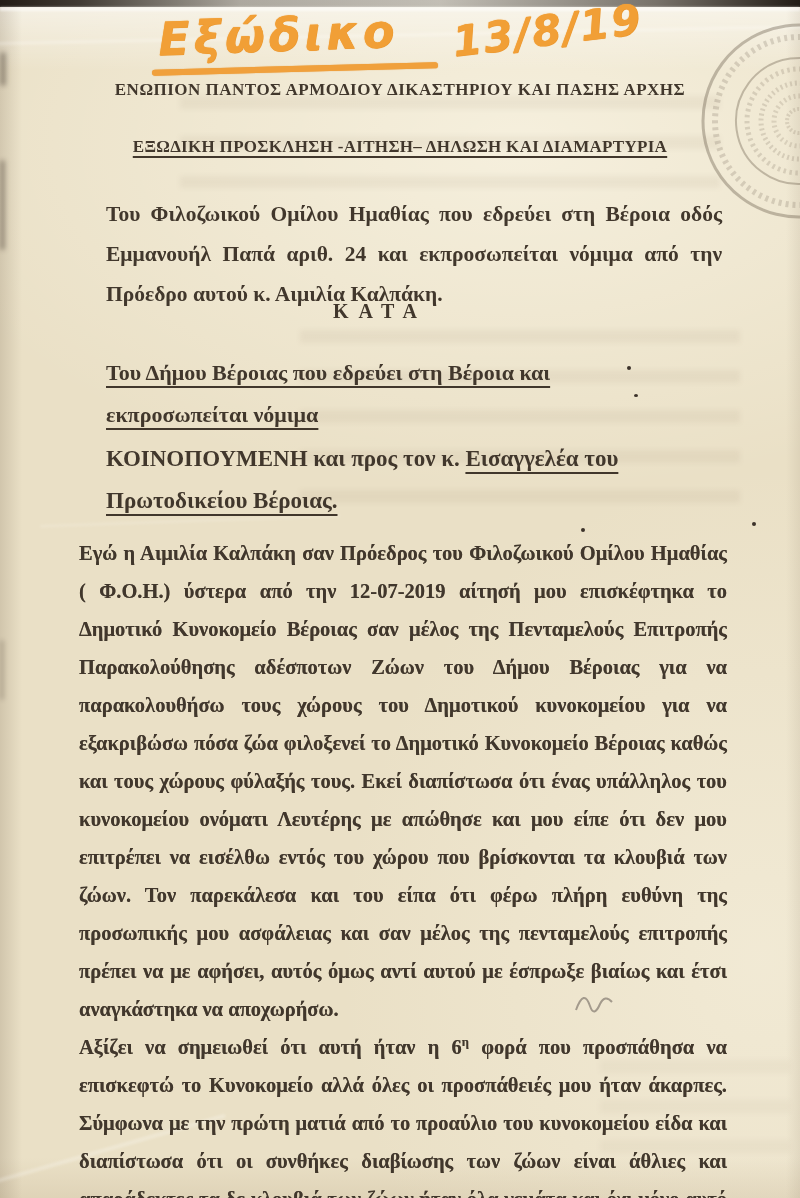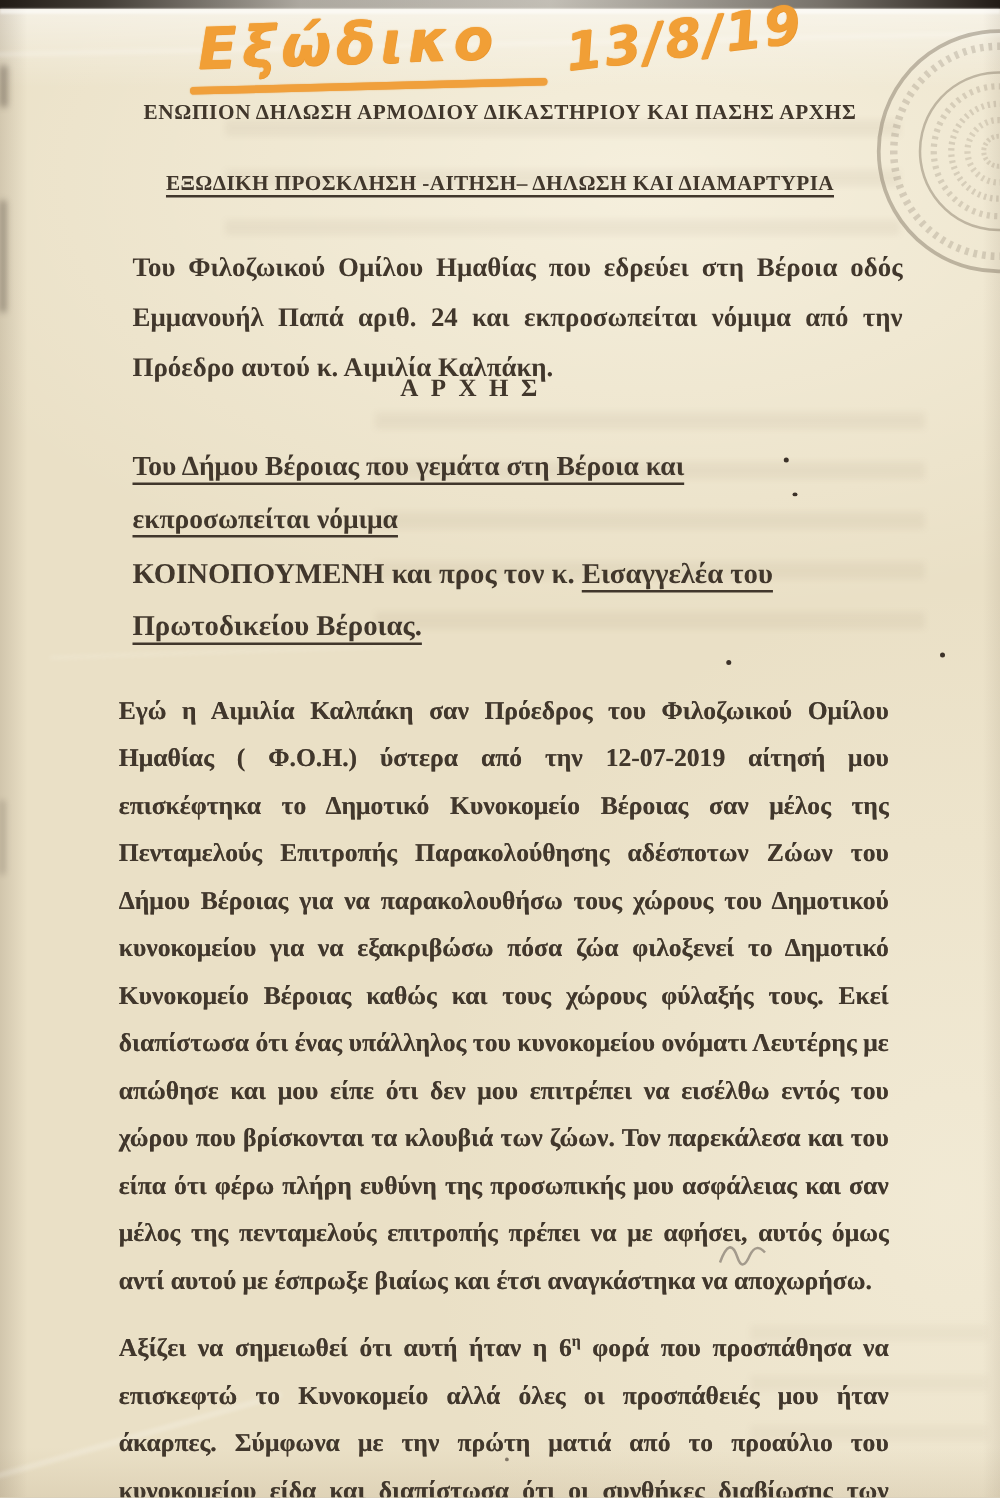--- a/index.html
+++ b/index.html
@@ -49,21 +49,21 @@
   .against{position:absolute;left:106px;top:352px;width:586px;
         font-size:22px;font-weight:bold;line-height:42px;}
   .against span{text-decoration:underline;text-decoration-thickness:2px;text-underline-offset:6px;}
   .notify{position:absolute;left:106px;top:438px;width:606px;
         font-size:23px;font-weight:bold;line-height:42px;}
   .notify .ul{text-decoration:underline;text-decoration-thickness:2px;text-underline-offset:6px;}
 
   .bodytext{position:absolute;left:79px;top:534px;width:648px;
         font-size:20.5px;font-weight:bold;line-height:38px;text-align:justify;
         text-shadow:0 0 .4px rgba(65,55,44,.65);}
-  .bodytext p{margin:16px;}
+  .bodytext p{margin:0;}
   .bodytext sup{font-size:.62em;vertical-align:super;line-height:0;}
 
   .stampwrap{position:absolute;left:699px;top:21px;width:210px;height:210px;pointer-events:none;}
   .squiggle{position:absolute;left:572px;top:984px;width:44px;height:34px;}
 </style>
 </head>
 <body>
 
 <div class="page">
 
@@ -97,26 +97,26 @@
         <circle cx="100" cy="100" r="25" stroke-width="5" opacity=".18" stroke-dasharray="2 3"></circle>
         <circle cx="100" cy="100" r="12" stroke-width="4" opacity=".18" stroke-dasharray="2 2"></circle>
       </g>
     </svg>
   </div>
 
   <div class="hand hand-word">Εξώδικο</div>
   <div class="hand-underline"></div>
   <div class="hand hand-date">13/8/19</div>
 
-  <div class="h1">ΕΝΩΠΙΟΝ ΔΗΛΩΣΗ ΑΡΜΟΔΙΟΥ ΔΙΚΑΣΤΗΡΙΟΥ ΚΑΙ ΠΑΣΗΣ ΑΡΧΗΣ</div>
+  <div class="h1">ΕΝΩΠΙΟΝ ΠΑΝΤΟΣ ΑΡΜΟΔΙΟΥ ΔΙΚΑΣΤΗΡΙΟΥ ΚΑΙ ΠΑΣΗΣ ΑΡΧΗΣ</div>
   <div class="h2"><span>ΕΞΩΔΙΚΗ ΠΡΟΣΚΛΗΣΗ -ΑΙΤΗΣΗ– ΔΗΛΩΣΗ ΚΑΙ ΔΙΑΜΑΡΤΥΡΙΑ</span></div>
 
   <div class="from">Του Φιλοζωικού Ομίλου Ημαθίας που εδρεύει στη Βέροια οδός Εμμανουήλ Παπά αριθ. 24 και εκπροσωπείται νόμιμα από την Πρόεδρο αυτού κ. Αιμιλία Καλπάκη.</div>
-  <div class="kata">ΑΡΧΗΣ</div>
-  <div class="against"><span>Του Δήμου Βέροιας που γεμάτα στη Βέροια και εκπροσωπείται νόμιμα</span></div>
+  <div class="kata">ΚΑΤΑ</div>
+  <div class="against"><span>Του Δήμου Βέροιας που εδρεύει στη Βέροια και εκπροσωπείται νόμιμα</span></div>
   <div class="notify"><span>ΚΟΙΝΟΠΟΥΜΕΝΗ και προς τον κ. </span><span class="ul">Εισαγγελέα του Πρωτοδικείου Βέροιας.</span></div>
 
   <div class="bodytext">
     <p>Εγώ η Αιμιλία Καλπάκη σαν Πρόεδρος του Φιλοζωικού Ομίλου Ημαθίας ( Φ.Ο.Η.) ύστερα από την 12-07-2019 αίτησή μου επισκέφτηκα το Δημοτικό Κυνοκομείο Βέροιας σαν μέλος της Πενταμελούς Επιτροπής Παρακολούθησης αδέσποτων Ζώων του Δήμου Βέροιας για να παρακολουθήσω τους χώρους του Δημοτικού κυνοκομείου για να εξακριβώσω πόσα ζώα φιλοξενεί το Δημοτικό Κυνοκομείο Βέροιας καθώς και τους χώρους φύλαξής τους. Εκεί διαπίστωσα ότι ένας υπάλληλος του κυνοκομείου ονόματι Λευτέρης με απώθησε και μου είπε ότι δεν μου επιτρέπει να εισέλθω εντός του χώρου που βρίσκονται τα κλουβιά των ζώων. Τον παρεκάλεσα και του είπα ότι φέρω πλήρη ευθύνη της προσωπικής μου ασφάλειας και σαν μέλος της πενταμελούς επιτροπής πρέπει να με αφήσει, αυτός όμως αντί αυτού με έσπρωξε βιαίως και έτσι αναγκάστηκα να αποχωρήσω.</p>
     <p><span>Αξίζει να σημειωθεί ότι αυτή ήταν η 6</span><sup>η</sup><span> φορά που προσπάθησα να επισκεφτώ το Κυνοκομείο αλλά όλες οι προσπάθειές μου ήταν άκαρπες. Σύμφωνα με την πρώτη ματιά από το προαύλιο του κυνοκομείου είδα και διαπίστωσα ότι οι συνθήκες διαβίωσης των ζώων είναι άθλιες και απαράδεκτες τα δε κλουβιά των ζώων ήταν όλα γεμάτα και όχι μόνο αυτό υπήρχαν και ζώα στο προαύλιο περιπλανώμενα, ενώ ο αριθμός των ζώων που επιτρέπετε σύμφωνα με το ΝΟΜΟ είναι μόνο δέκα επτά ( 17 ) εγώ είδα τουλάχιστο εκατό (100) ζώα, ενώ τα ζώα του προαυλίου στερούνται κτηνιατρικής φροντίδας – μέριμνας. Το γεγονός ότι εδώ και ένα έτος δεν έχουμε καμία ενημέρωση μας δημιουργεί υποψίες– αμφιβολίες για πιθανή εξαφάνιση αρκετών ζώων.</span></p>
   </div>
 
   <svg class="squiggle" viewBox="0 0 44 34">
     <path d="M4,26 q8,-22 14,-4 q4,12 10,-2 q5,-10 12,-2" fill="none" stroke="#8a8076" stroke-width="2" opacity=".75"></path>
   </svg>

